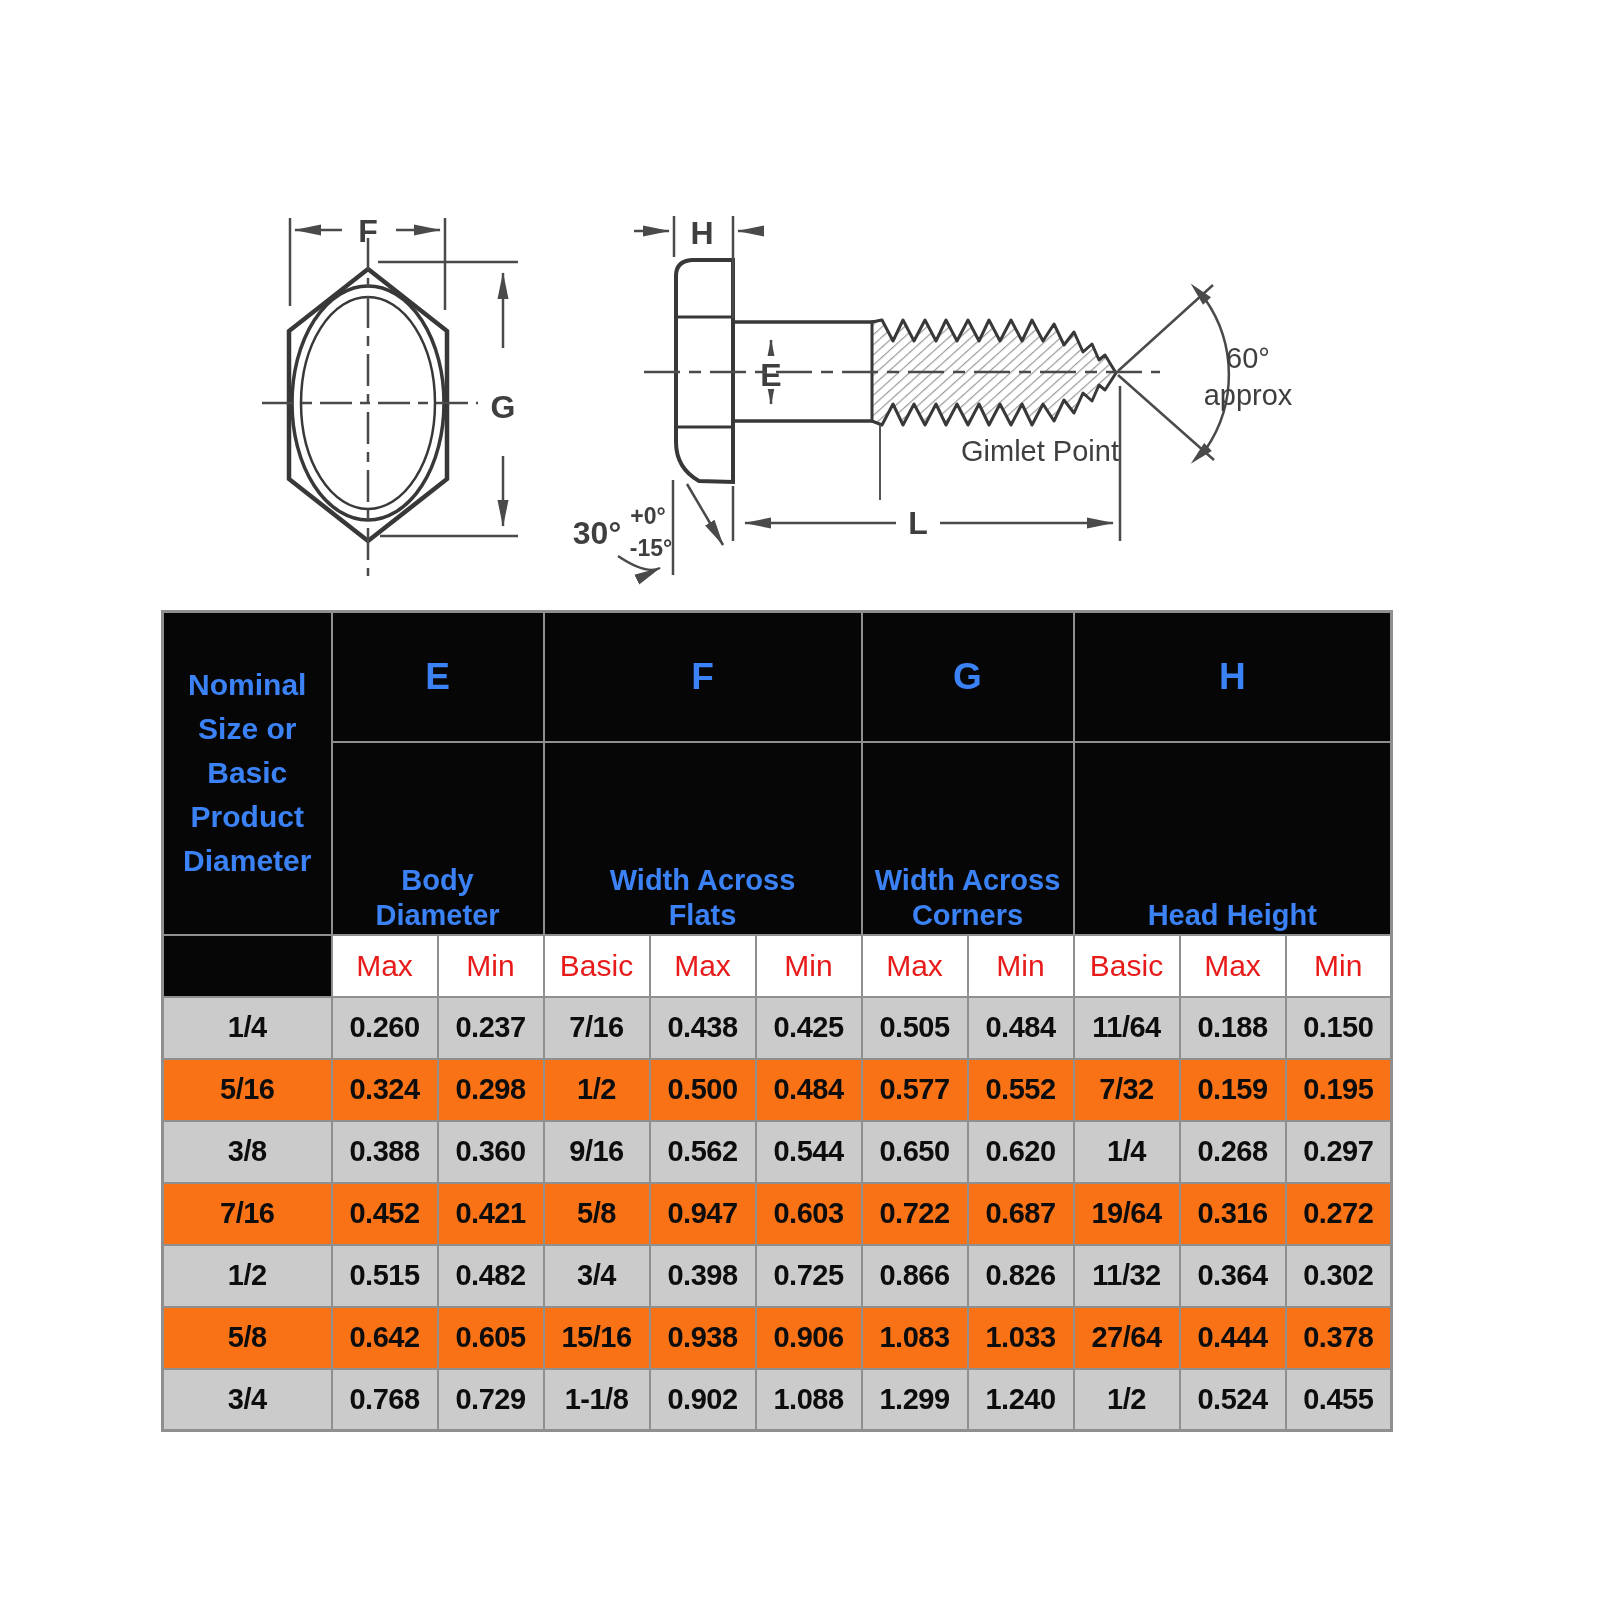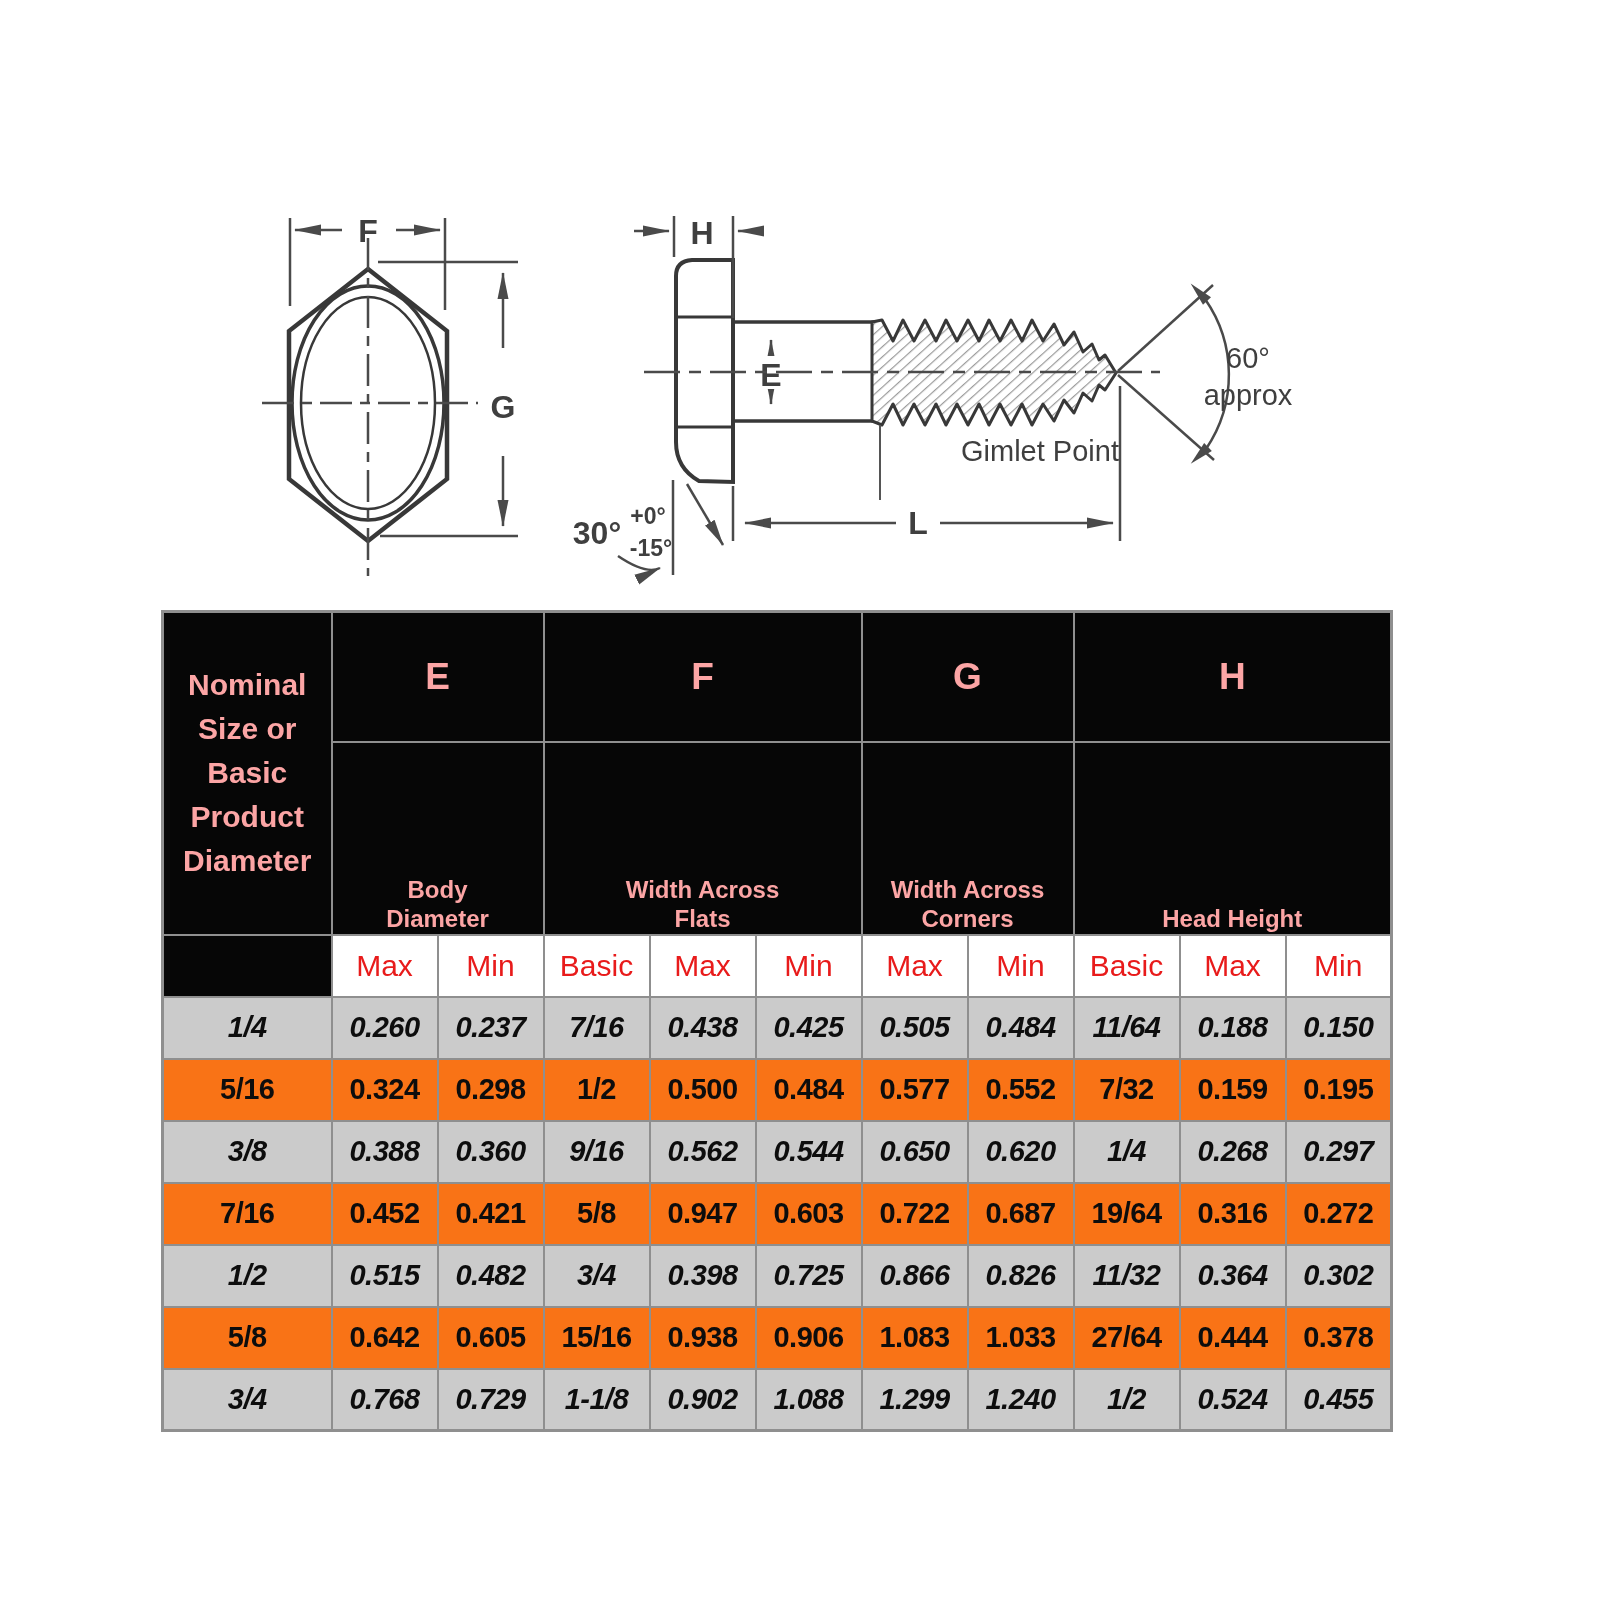--- a/index.html
+++ b/index.html
@@ -24,28 +24,28 @@
     border:3px solid var(--grid, #8f8f8f);
   }
   table.spec th, table.spec td {
     border:2px solid var(--grid, #8f8f8f);
     padding:0; overflow:hidden; text-align:center;
   }
   tr.hrow1 { height:130px; }
   tr.hrow2 { height:193px; }
   tr.hrow3 { height:62px; }
   tr.drow  { height:62px; }
-  .hcell { background:var(--header_bg, #060606); color:#fca5a5; }
+  .hcell { background:var(--header_bg, #060606); color:#3b82f6; }
   .letter { font-size:37px; font-weight:bold; vertical-align:middle; }
-  .gname  { font-size:24px; font-weight:bold; vertical-align:bottom; line-height:1.22; padding-bottom:9px; }
+  .gname  { font-size:29px; font-weight:bold; vertical-align:bottom; line-height:1.22; padding-bottom:9px; }
   .corner { font-size:30px; font-weight:bold; vertical-align:middle; line-height:1.47; padding-top:14px; }
   .subspacer { background:var(--header_bg, #060606); }
   .sub { background:#ffffff; color:var(--subheader_red, #e81b1b); font-size:30px; font-weight:normal; }
   tr.drow td { font-size:29px; font-weight:bold; color:#0d0d0d; letter-spacing:-0.5px; }
-  tr.alt td { background:var(--row_gray, #cbcbcb);font-style:italic; }
+  tr.alt td { background:var(--row_gray, #cbcbcb); }
   tr.wht td { background:#f97316; }
 </style>
 </head>
 <body>
 
 <div class="stage">
 
   <svg class="diagram" width="1600" height="610" viewBox="0 0 1600 610">
     <defs>
       <marker id="ah" markerUnits="userSpaceOnUse" markerWidth="28" markerHeight="14" refX="26" refY="7" orient="auto">

